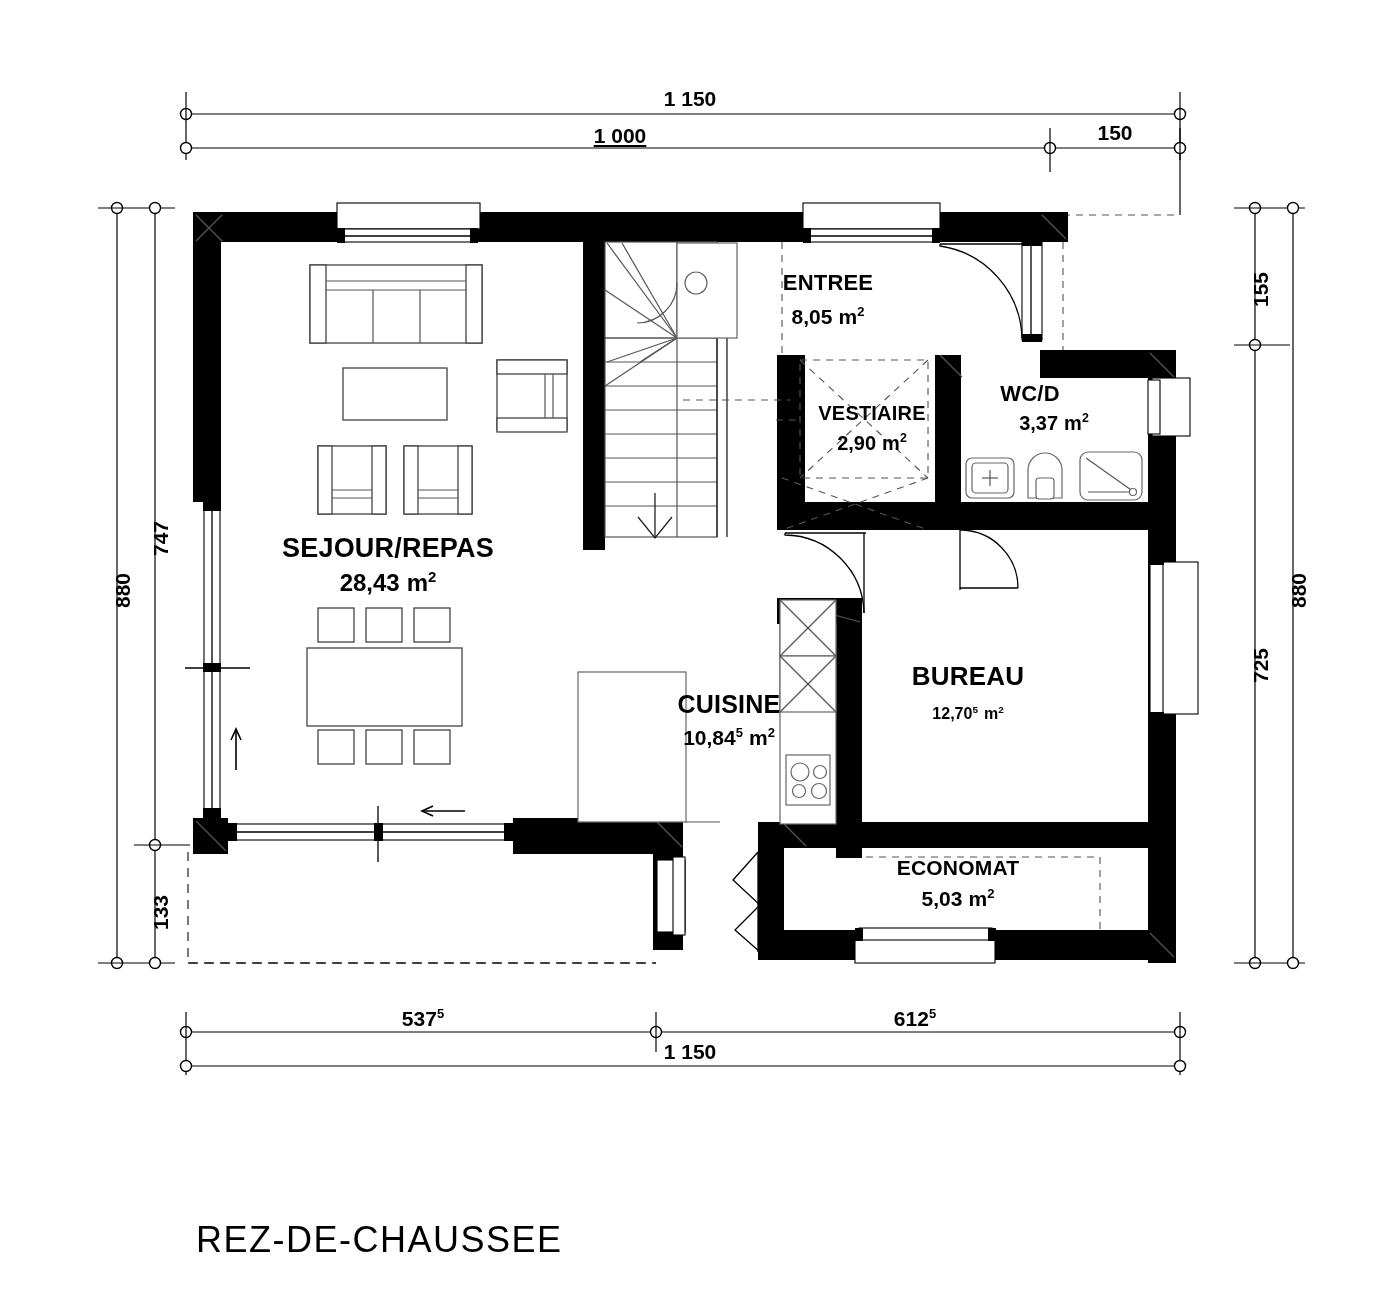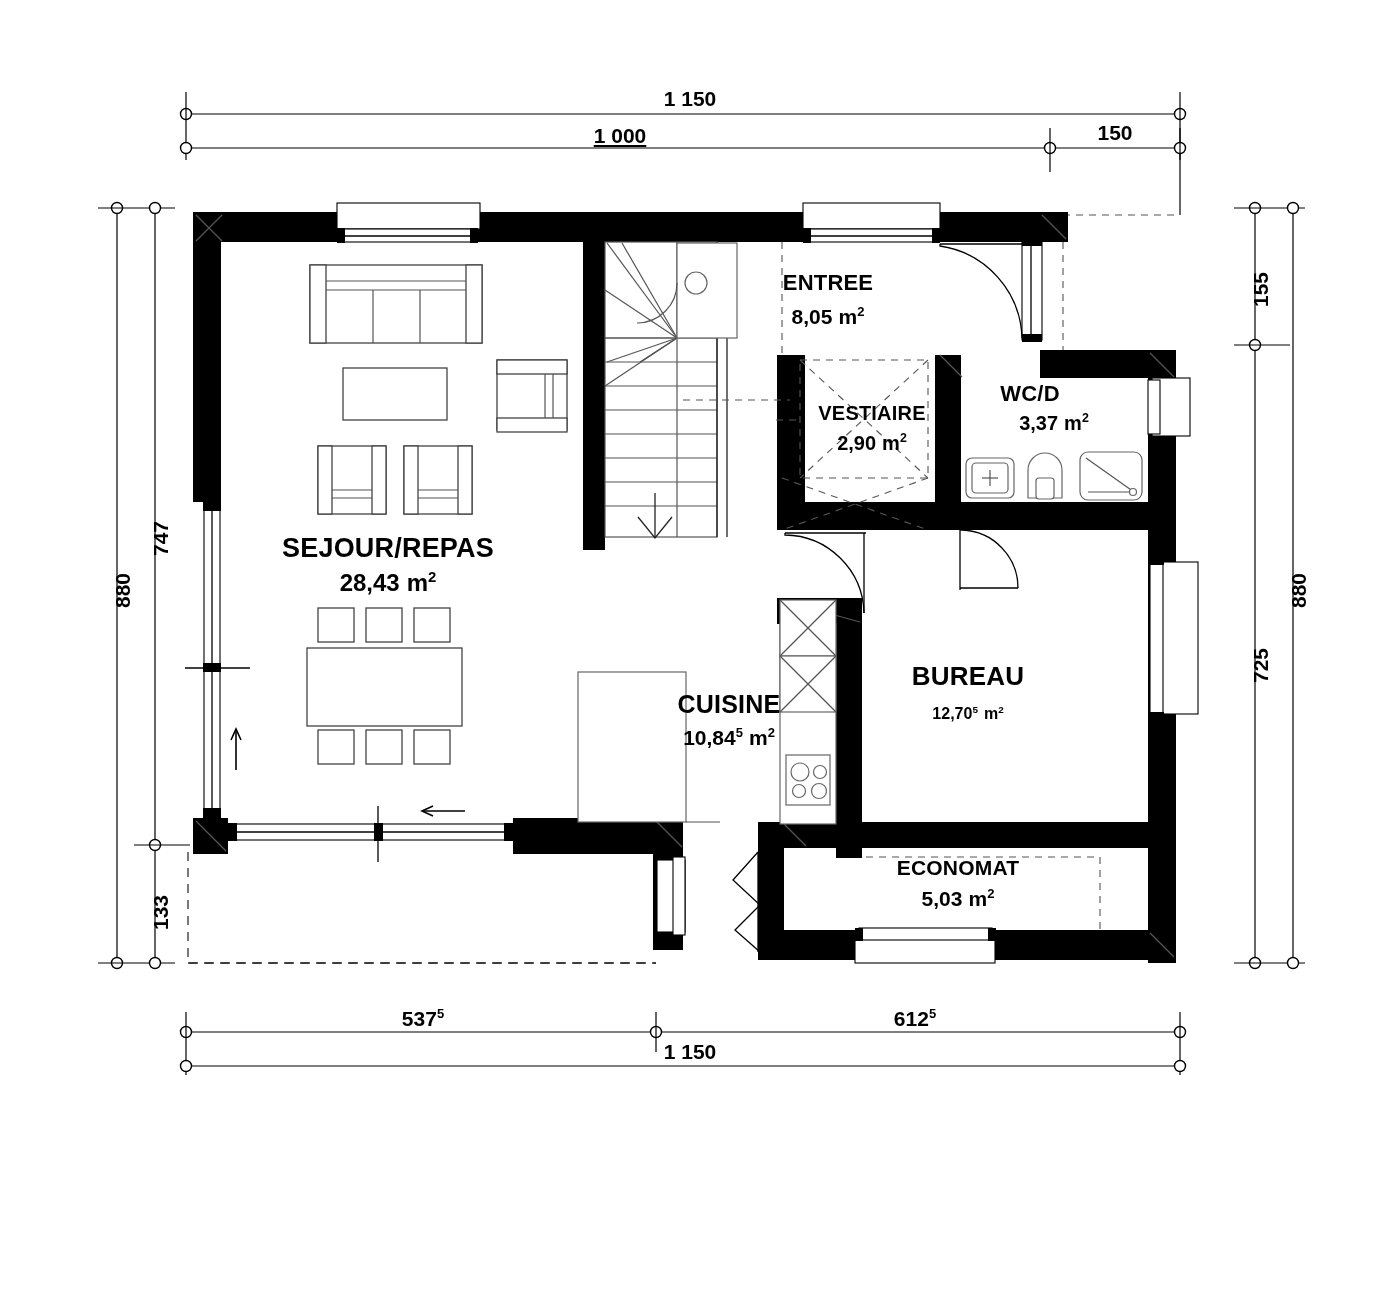--- a/index.html
+++ b/index.html
@@ -516,14 +516,15 @@
   <div class="txt dim-txt" style="left:423px; top:1007px;">
     <span>537</span><sup>5</sup>
   </div>
   <div class="txt dim-txt" style="left:915px; top:1007px;">
     <span>612</span><sup>5</sup>
   </div>
   <div class="txt dim-txt" style="left:690px; top:1041px;">
     <span>1 150</span>
   </div>
 
+  <div class="txt plan-title" style="left:196px; top:1222px;">REZ-DE-CHAUSSEE</div>
 
 </div>
 
 </body></html>

